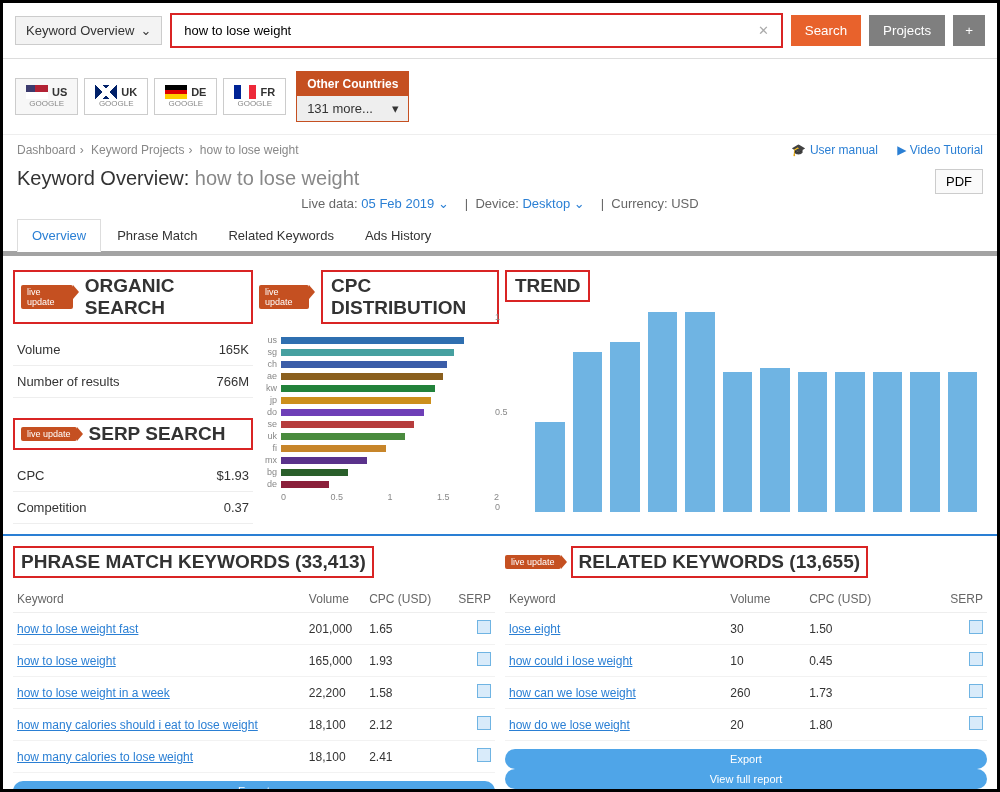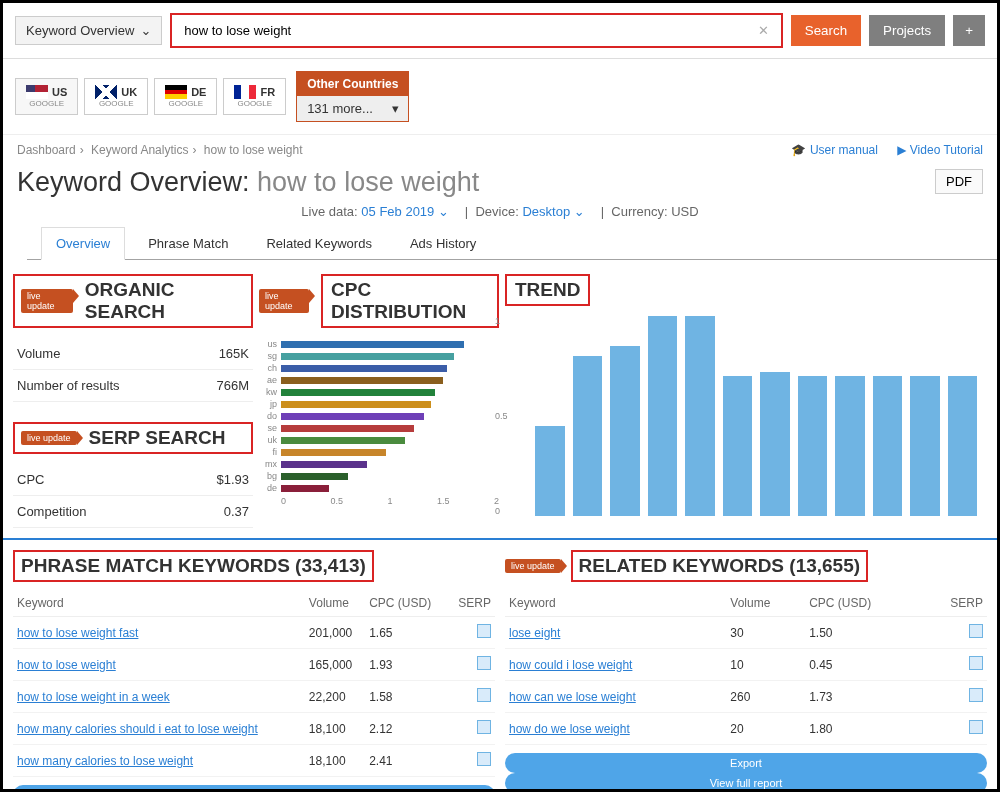--- a/index.html
+++ b/index.html
@@ -22,28 +22,28 @@
 .country .sub { font-size: 8px; color: #888; }
 .other-countries { border: 1px solid #c55021; }
 .other-head { background: #c55021; color: #fff; padding: 5px 10px; font-size: 12px; font-weight: bold; }
 .other-body { background: #eee; padding: 5px 10px; display: flex; align-items: center; justify-content: space-between; cursor: pointer; }
 
 .breadcrumbs { display: flex; align-items: center; justify-content: space-between; padding: 8px 14px; font-size: 12px; color: #888; }
 .breadcrumbs .crumbs span { color: #888; }
 .breadcrumbs .crumbs .sep { margin: 0 4px; }
 .breadcrumbs .links a { color: #2a7fd4; text-decoration: none; margin-left: 16px; }
 
-h1.title { font-size: 27px; font-weight: normal; color: #333; padding: 2px 14px 4px; }
+h1.title { font-size: 20px; font-weight: normal; color: #333; padding: 2px 14px 4px; }
 h1.title .query { color: #888; }
 .pdf-btn { float: right; border: 1px solid #ccc; padding: 4px 10px; font-size: 13px; background: #fafafa; cursor: pointer; margin: 4px 14px 0 0; }
 
 .meta { padding: 2px 14px 8px; font-size: 13px; color: #666; display: flex; gap: 16px; justify-content: center; }
 .meta a { color: #2a7fd4; text-decoration: none; }
 
-.tabs { display: flex; gap: 8px; padding: 0 14px; border-bottom: 1px solid #a3a3a3; margin-left: 24px; }
+.tabs { display: flex; gap: 1px; padding: 0 14px; border-bottom: 5px solid #a3a3a3; }
 .tab { padding: 8px 14px; border: 1px solid transparent; border-bottom: none; cursor: pointer; color: #333; }
 .tab.active { border-color: #ddd; color: #2a7fd4; background: #fff; border-bottom: 1px solid #fff; margin-bottom: -1px; }
 
 .panels { display: flex; padding: 14px 10px 10px; gap: 6px; border-bottom: 2px solid #2a7fd4; }
 .col1 { width: 240px; }
 .col2 { width: 240px; }
 .col3 { flex: 1; }
 .badge { background: #c55021; color: #fff; font-size: 9px; padding: 2px 6px; border-radius: 2px; position: relative; }
 .badge::after { content: ""; position: absolute; right: -6px; top: 0; border-top: 7px solid transparent; border-bottom: 7px solid transparent; border-left: 6px solid #c55021; }
 .section-h { font-size: 19px; font-weight: bold; color: #333; }
@@ -127,21 +127,21 @@
     <div class="other-body">
       <span>131 more...</span>
       <span>▾</span>
     </div>
   </div>
 </div>
 
 <div class="breadcrumbs">
   <div class="crumbs">
     <span>Dashboard</span><span class="sep">›</span>
-    <span>Keyword Analytics</span><span class="sep">›</span>
+    <span>Keyword Projects</span><span class="sep">›</span>
     <span>how to lose weight</span>
   </div>
   <div class="links">
     <a href="#">🎓 <span>User manual</span></a>
     <a href="#">▶ <span>Video Tutorial</span></a>
   </div>
 </div>
 
 <button class="pdf-btn">PDF</button>
 <h1 class="title">

